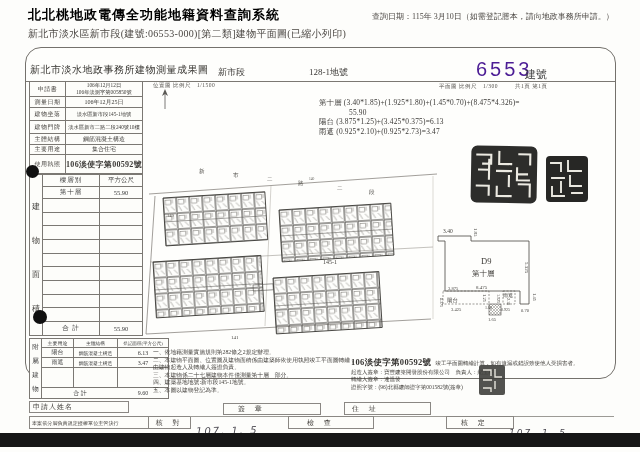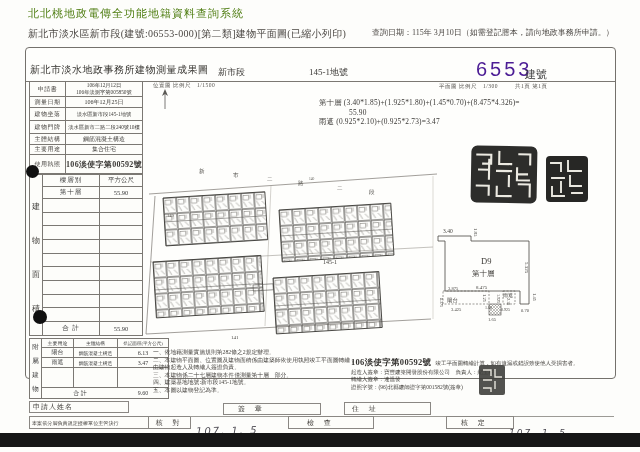--- a/index.html
+++ b/index.html
@@ -2,26 +2,26 @@
 <html><head>
 <meta charset="utf-8">
 <style>
   *{box-sizing:border-box;margin:0;padding:0}
   html,body{width:640px;height:452px;overflow:hidden;background:#ffffff;
     font-family:"Liberation Serif","DejaVu Serif",serif;color:#3c3c3c}
   .stage{position:relative;width:640px;height:452px;background:#fdfdfb}
   .a{position:absolute}
   .n{white-space:nowrap}
   
-  .sys-title{font-size:11px;font-weight:normal;letter-spacing:1px;color:#4d7c0f}
+  .sys-title{font-size:13px;font-weight:bold;letter-spacing:1px;color:#000000}
   .sys-sub{font-size:10px;color:#4a4642;letter-spacing:.3px}
   .qdate{font-size:8px;color:#4c4844}
   
   .doc{left:25px;top:47px;width:591px;height:332px;border:1px solid #74716c;
-       border-radius:4px;background:#fefefc}
+       border-radius:16px;background:#fefefc}
   .doc-title{font-size:10px;letter-spacing:.5px;color:#35332f}
   .hmid{font-size:9px;color:#3b3936}
   .bno{font-size:20px;letter-spacing:3px;color:#4c1d95;font-family:Liberation Sans, sans-serif}
   .bno-unit{font-size:11px}
   .tinyhead{font-size:5.5px;color:#55524e;letter-spacing:.5px}
   .topline{left:0;top:33px;width:589px;border-top:1px solid #7b7873}
   
   .itab{left:3px;top:33px;width:114px;height:93px;border:1px solid #7b7873;background:#fdfdfa;display:flex;flex-direction:column}
   .irow{display:flex;border-bottom:1px solid #7b7873}
   .irow:last-child{border-bottom:none}
@@ -61,28 +61,28 @@
   .scanbar{left:0;top:433px;width:640px;height:14px;background:#161616}
   .hand{font-family:"DejaVu Sans","Liberation Sans",sans-serif;font-style:italic;color:#4e4c54;letter-spacing:2px}
   svg text{font-family:"Liberation Serif","DejaVu Serif",serif}
 </style>
 </head>
 <body>
 
 <div class="stage">
 
   <div class="a sys-title n" style="left:28px;top:6px">北北桃地政電傳全功能地籍資料查詢系統</div>
-  <div class="a qdate n" style="left:372px;top:27px">查詢日期：115年 3月10日（如需登記謄本，請向地政事務所申請。）</div>
+  <div class="a qdate n" style="left:372px;top:11px">查詢日期：115年 3月10日（如需登記謄本，請向地政事務所申請。）</div>
   <div class="a sys-sub n" style="left:28px;top:27px">新北市淡水區新市段(建號:06553-000)[第二類]建物平面圖(已縮小列印)</div>
 
   <div class="a doc">
 
     <div class="a doc-title n" style="left:4px;top:15px">新北市淡水地政事務所建物測量成果圖</div>
     <div class="a hmid n" style="left:192px;top:18px">新市段</div>
-    <div class="a hmid n" style="left:283px;top:18px">145-1地號</div>
+    <div class="a hmid n" style="left:283px;top:18px">128-1地號</div>
     <div class="a bno n" style="left:450px;top:10px">6553</div>
     <div class="a bno-unit n" style="left:499px;top:19px">建號</div>
     <div class="a topline"></div>
     <div class="a tinyhead n" style="left:413px;top:35px">平面圖 比例尺　1/300</div>
     <div class="a tinyhead n" style="left:489px;top:35px">共1頁 第1頁</div>
     <div class="a tinyhead n" style="left:127px;top:34px">位置圖 比例尺　1/1500</div>
 
     <svg class="a" style="left:133px;top:41px" width="12" height="20" viewBox="0 0 12 20">
       <line x1="6" y1="20" x2="6" y2="5" stroke="#5b5955" stroke-width="0.8"></line>
       <path d="M6,0 L3,7 L6,5 L9,7 Z" fill="#5b5955"></path>
@@ -249,20 +249,21 @@
     <div class="a box" style="left:420px;top:368px;width:68px;height:13px;padding-left:14px">
       <span>核 定</span>
     </div>
 
     <div class="a hand n" style="left:170px;top:377px;font-size:10px;transform:rotate(-1deg)">107. 1. 5</div>
     <div class="a hand n" style="left:483px;top:380px;font-size:9px">107. 1. 5</div>
 
     <div class="a calc" style="left:293px;top:50px">
       <div class="n">第十層 (3.40*1.85)+(1.925*1.80)+(1.45*0.70)+(8.475*4.326)=</div>
       <div class="n" style="padding-left:30px">55.90</div>
+      <div class="n">陽台 (3.875*1.25)+(3.425*0.375)=6.13</div>
       <div class="n">雨遮 (0.925*2.10)+(0.925*2.73)=3.47</div>
     </div>
 
     <svg class="a" style="left:443px;top:96px" width="125" height="62" viewBox="0 0 125 62">
       <g transform="translate(2,2) rotate(1 33 28)">
         <rect width="66" height="57" rx="6" fill="#2d2d2b"></rect>
         <path d="M6,9 h14 v9 h-8 M28,6 v12 h12 M48,8 h11 v10 M8,24 h10 v9 M26,25 h14 M46,22 v12 h12 M6,40 h12 v9 M26,41 v9 h14 M48,38 h11 v12 M18,14 v8 M38,30 v10 M56,28 h-8" stroke="#eceae2" stroke-width="2.1" fill="none" stroke-linecap="square"></path>
       </g>
       <g transform="translate(77,12)">
         <rect width="42" height="46" rx="4" fill="#272725"></rect>

